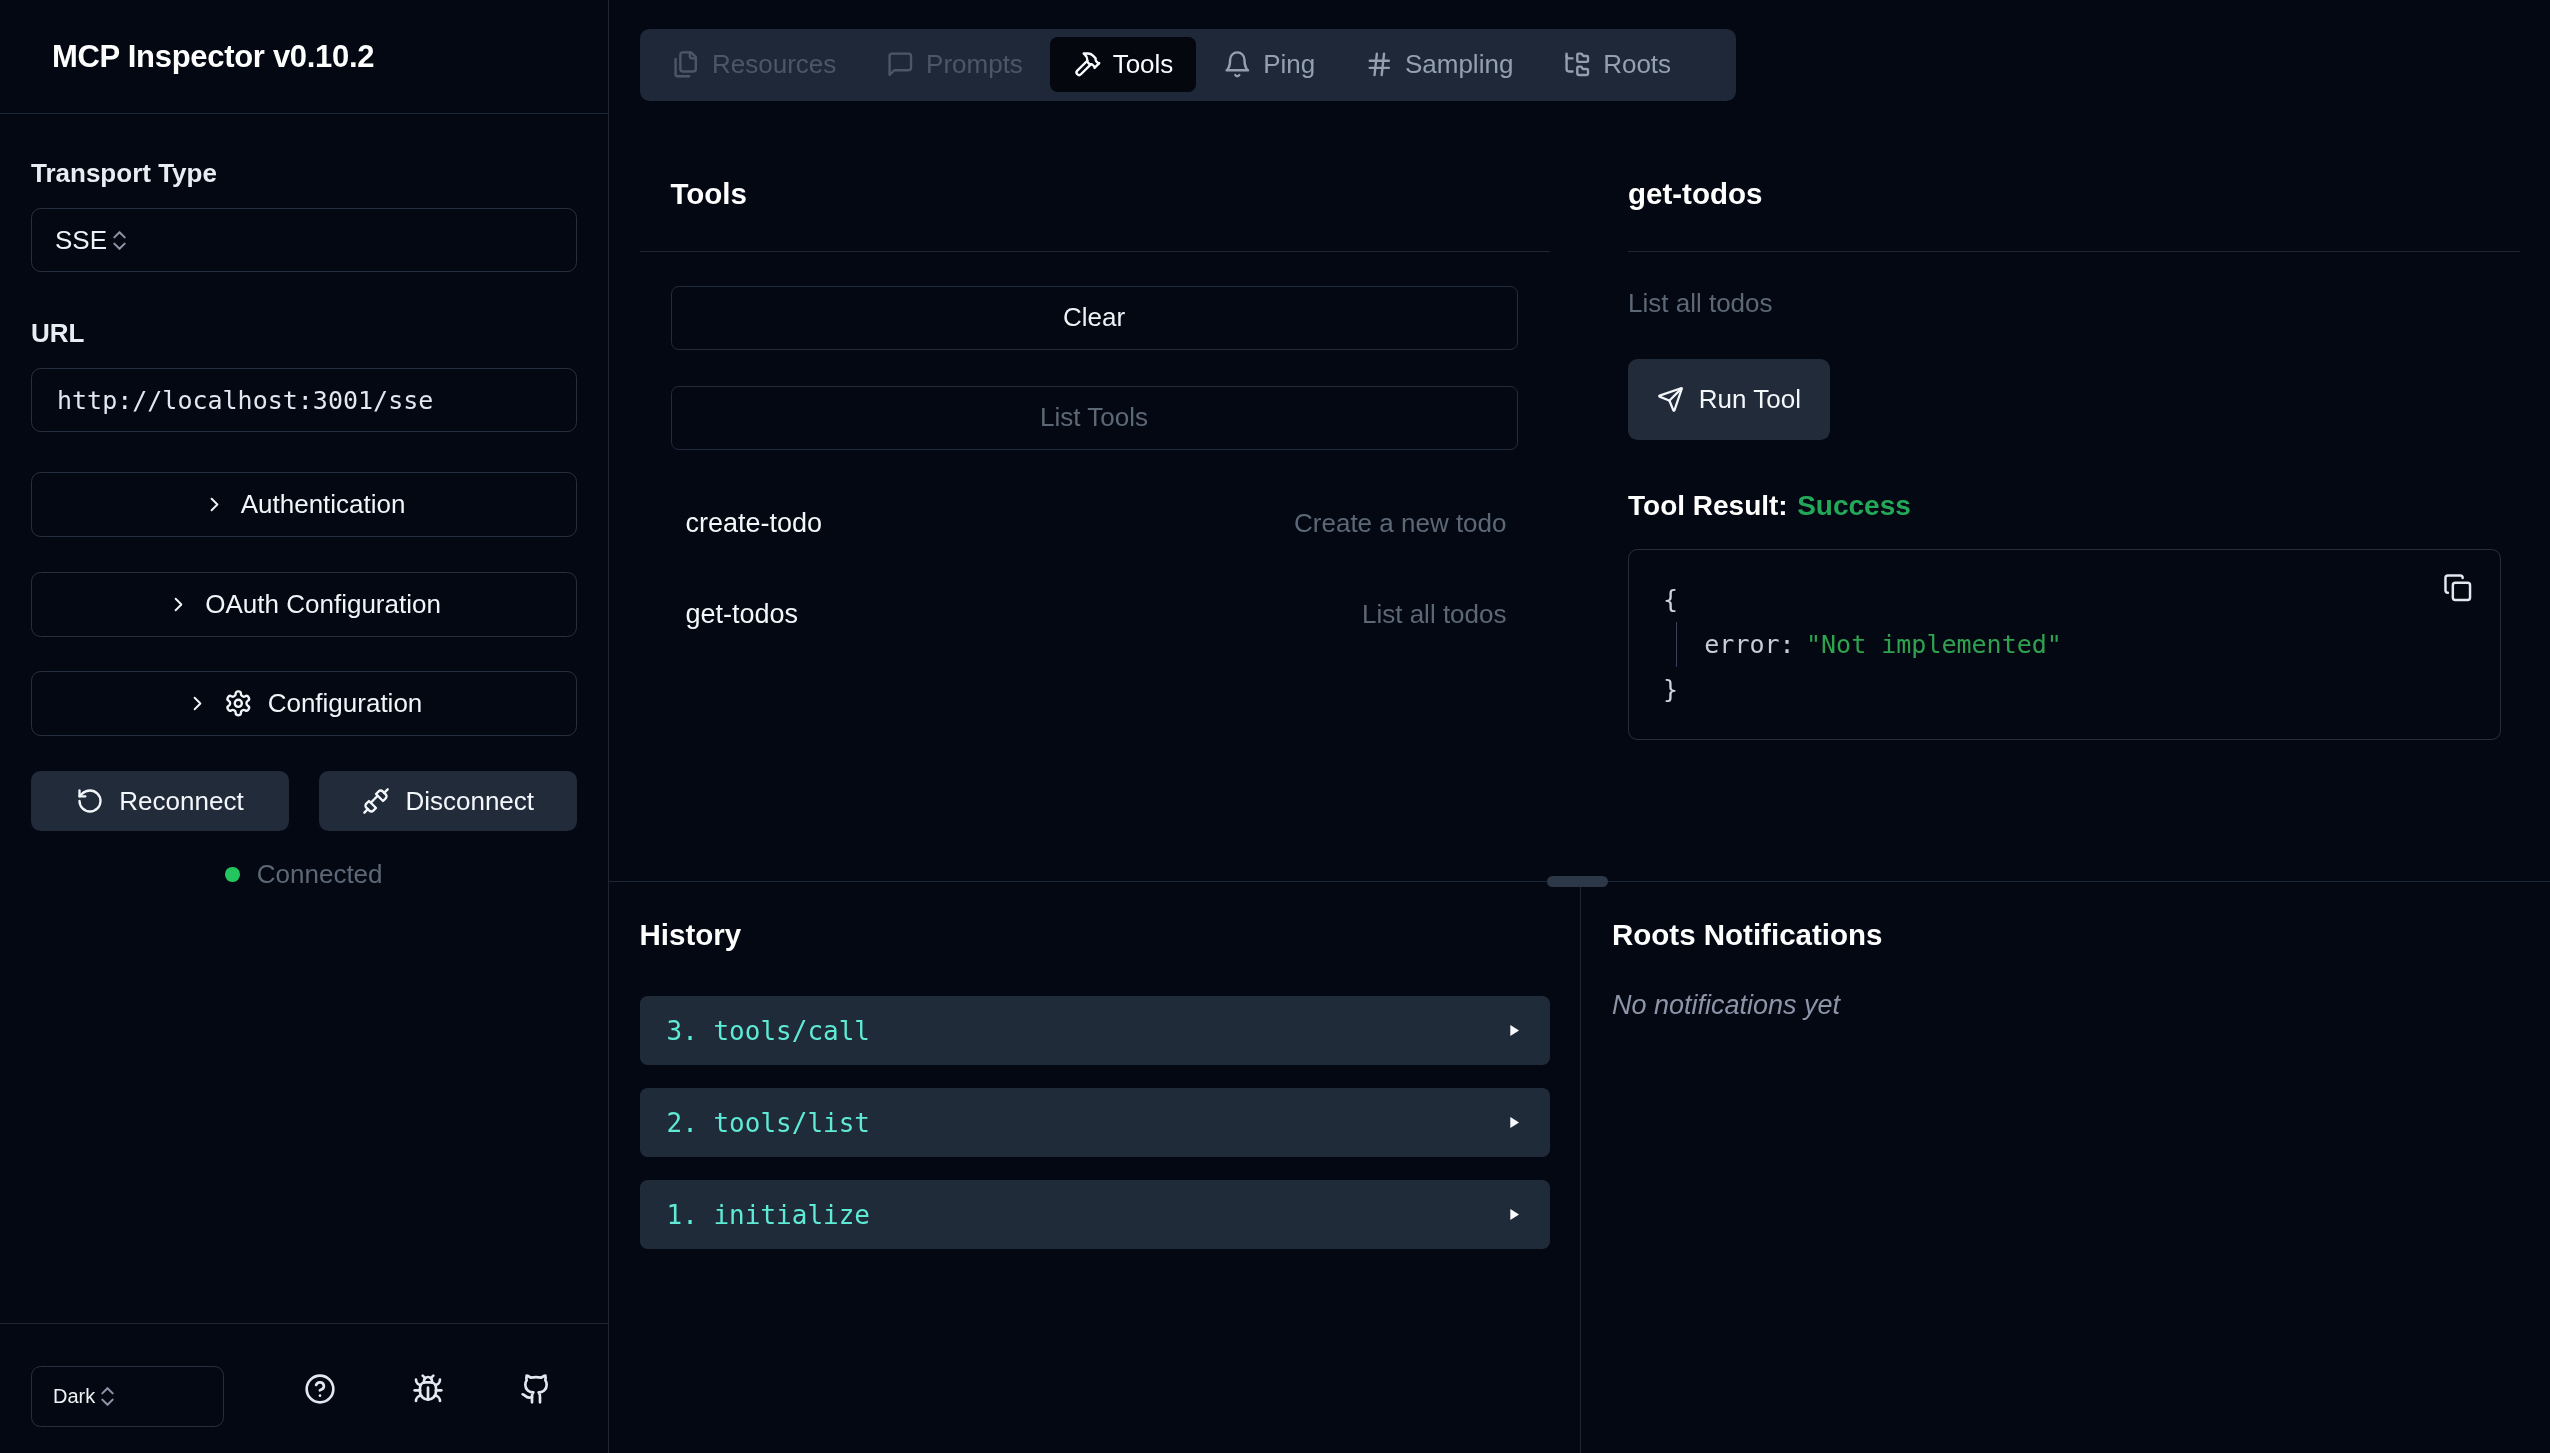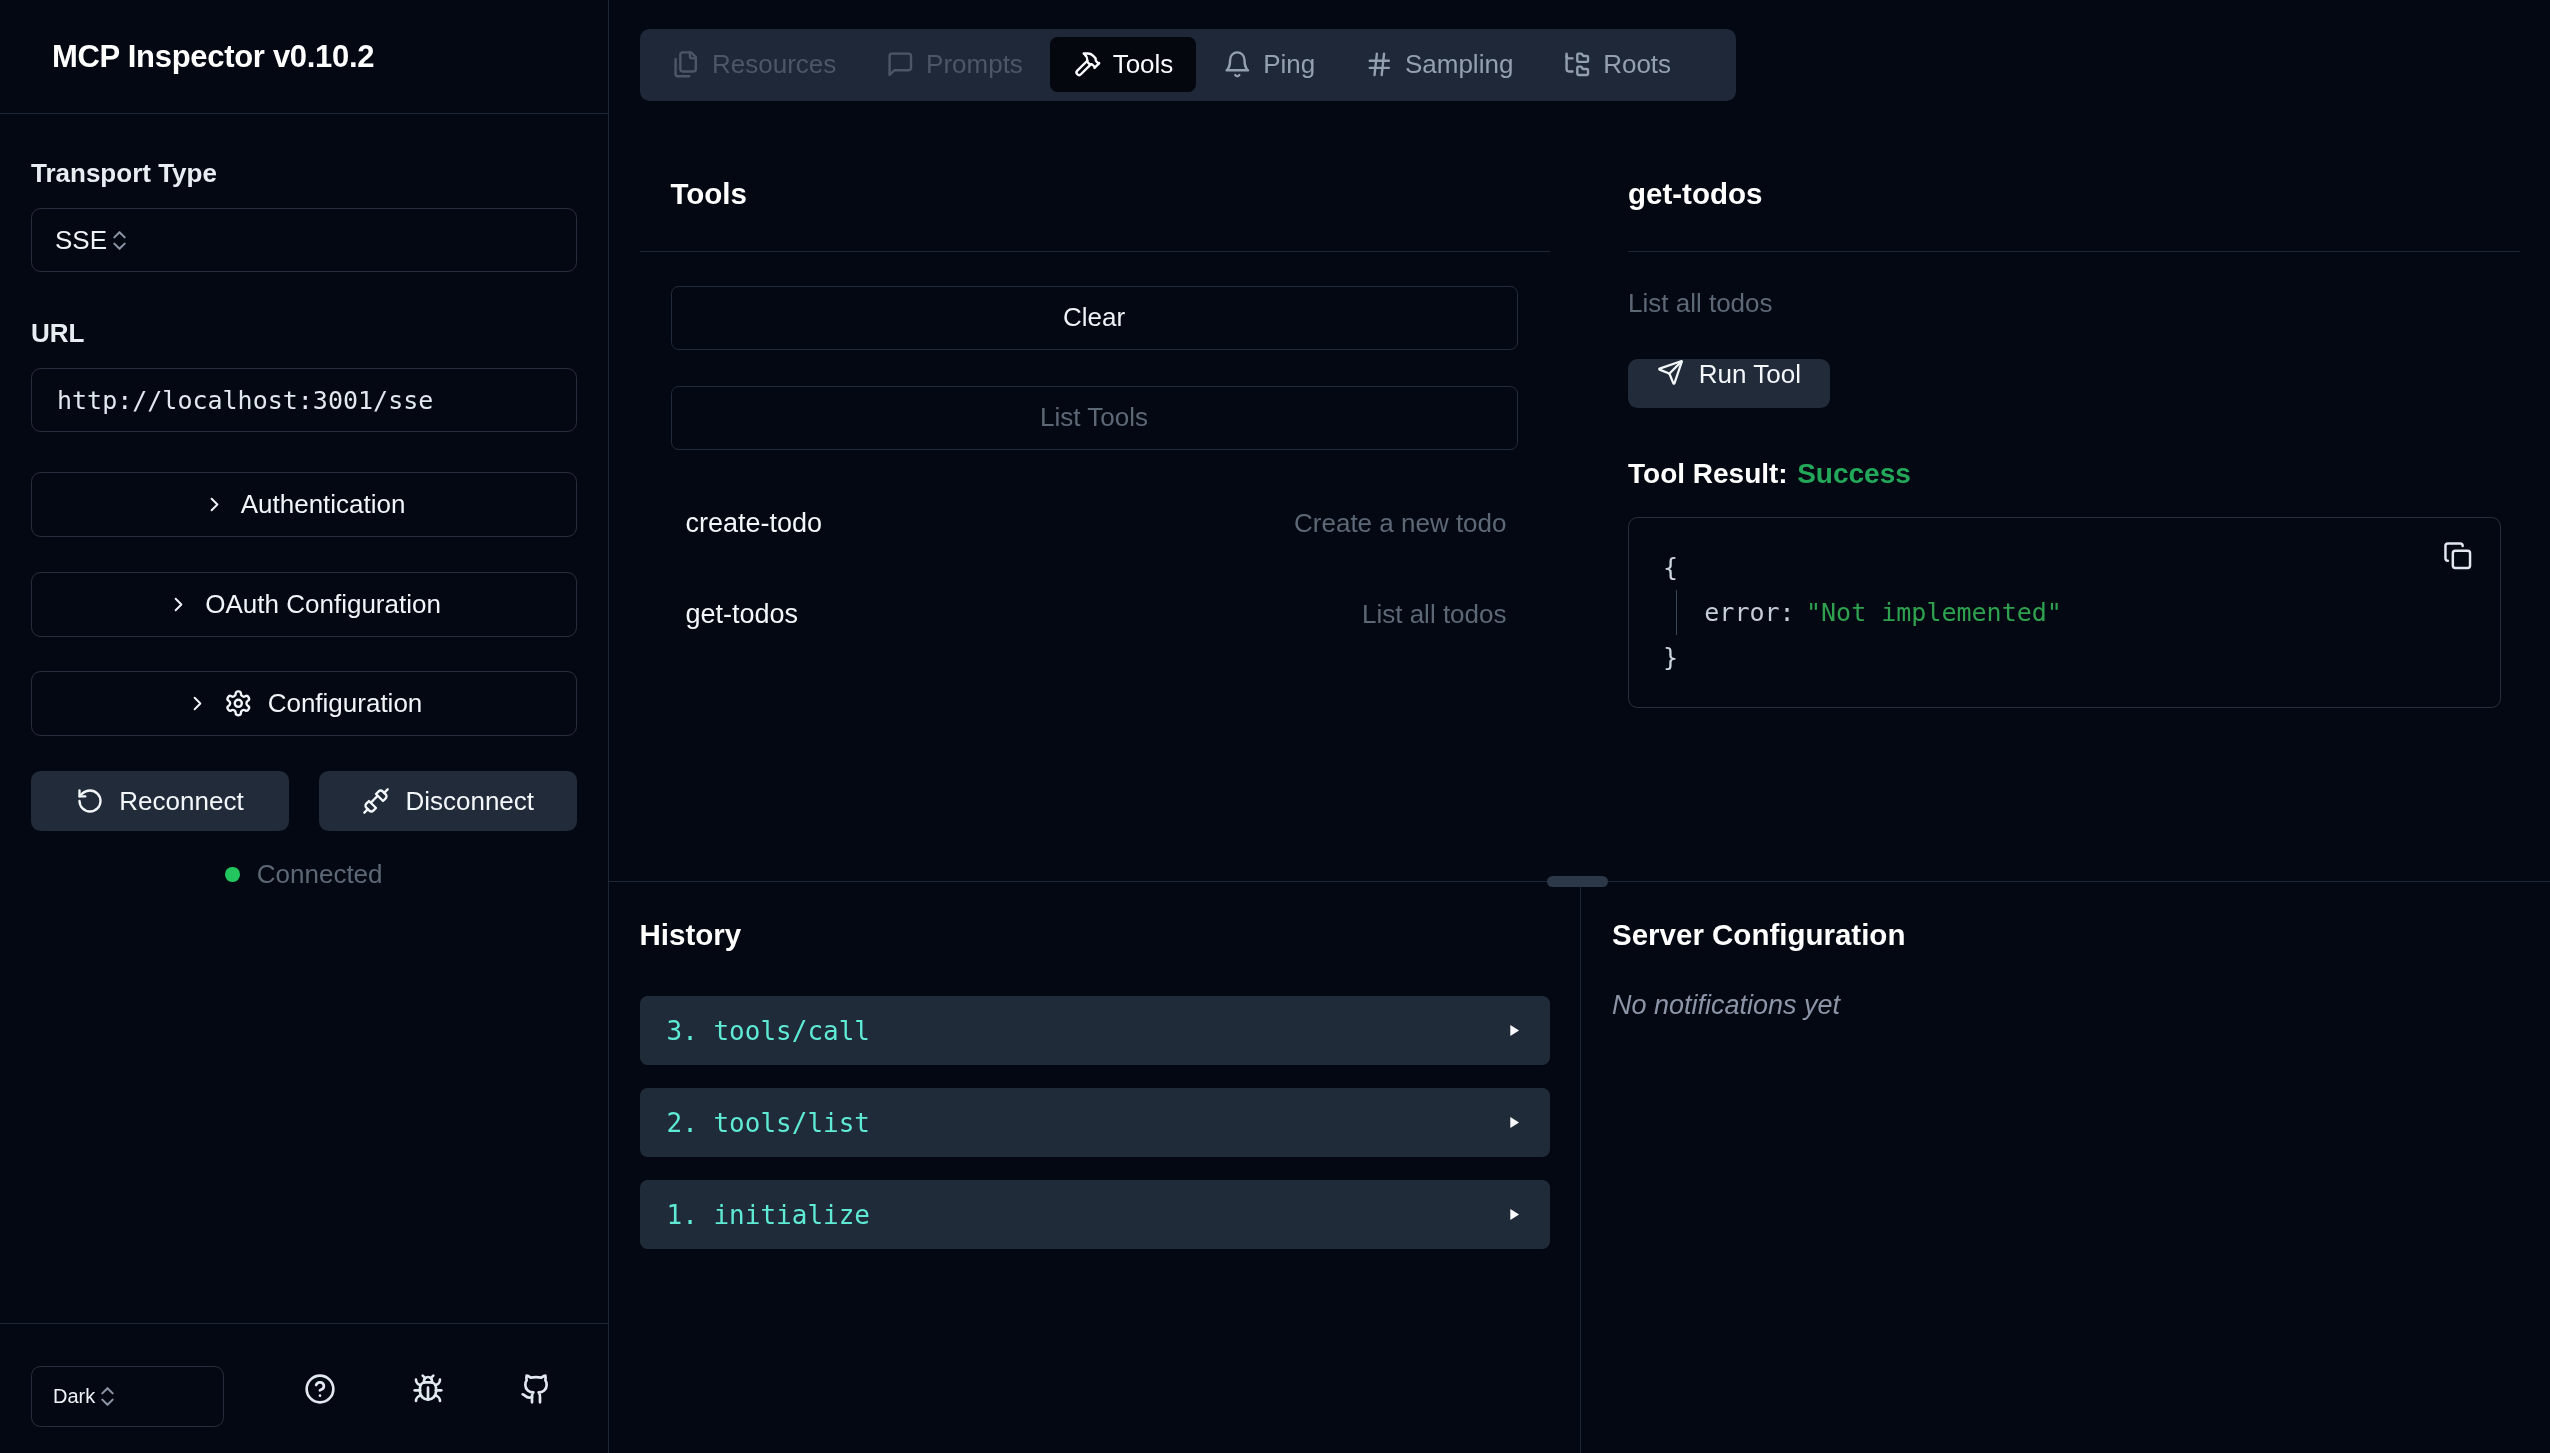--- a/index.html
+++ b/index.html
@@ -100,21 +100,21 @@
   .tool-row{
     height:91px;display:flex;align-items:center;justify-content:space-between;
     padding:0 43px 0 46px;border-radius:7.6px;cursor:pointer;
   }
   .tool-name{font-size:27px;color:#f4f7fa;}
   .tool-desc{font-size:26px;color:var(--muted);}
 
   .detail-col{flex:1;padding:76px 30.5px 0 48px;min-width:0;}
   .detail-desc{margin-top:36px;font-size:26px;color:var(--muted);}
   .run-btn{
-    margin-top:40px;display:inline-flex;gap:15.2px;height:49px;padding:0 28.6px;
+    margin-top:40px;display:inline-flex;align-items:center;gap:15.2px;height:81px;padding:0 28.6px;
     background:var(--btn-bg);border:none;border-radius:9.5px;
     font-family:inherit;font-size:26px;font-weight:500;color:#f4f7fa;cursor:pointer;
   }
   .run-btn svg{width:27px;height:27px;}
   .result-line{margin-top:50px;font-size:28px;font-weight:700;color:#fff;}
   .result-line .success{color:var(--green);margin-left:9.5px;}
   .code-box{
     margin-top:27px;margin-right:19px;position:relative;
     border:1px solid var(--ctl-border);border-radius:9.5px;padding:27px 34px;
     font-family:var(--mono);font-size:25px;line-height:45px;color:#ccd4df;
@@ -376,19 +376,19 @@
           <div class="history-row">
             <span class="history-label">1. initialize</span>
             <svg viewBox="0 0 24 24" fill="currentColor">
                 <path d="M8 5v14l11-7z"></path>
               </svg>
           </div>
         </div>
       </section>
 
       <section class="notif-col">
-        <h2 class="panel-title">Server Configuration</h2>
+        <h2 class="panel-title">Roots Notifications</h2>
         <p class="notif-empty">No notifications yet</p>
       </section>
     </div>
   </main>
 </div>
 
 
 </body></html>

